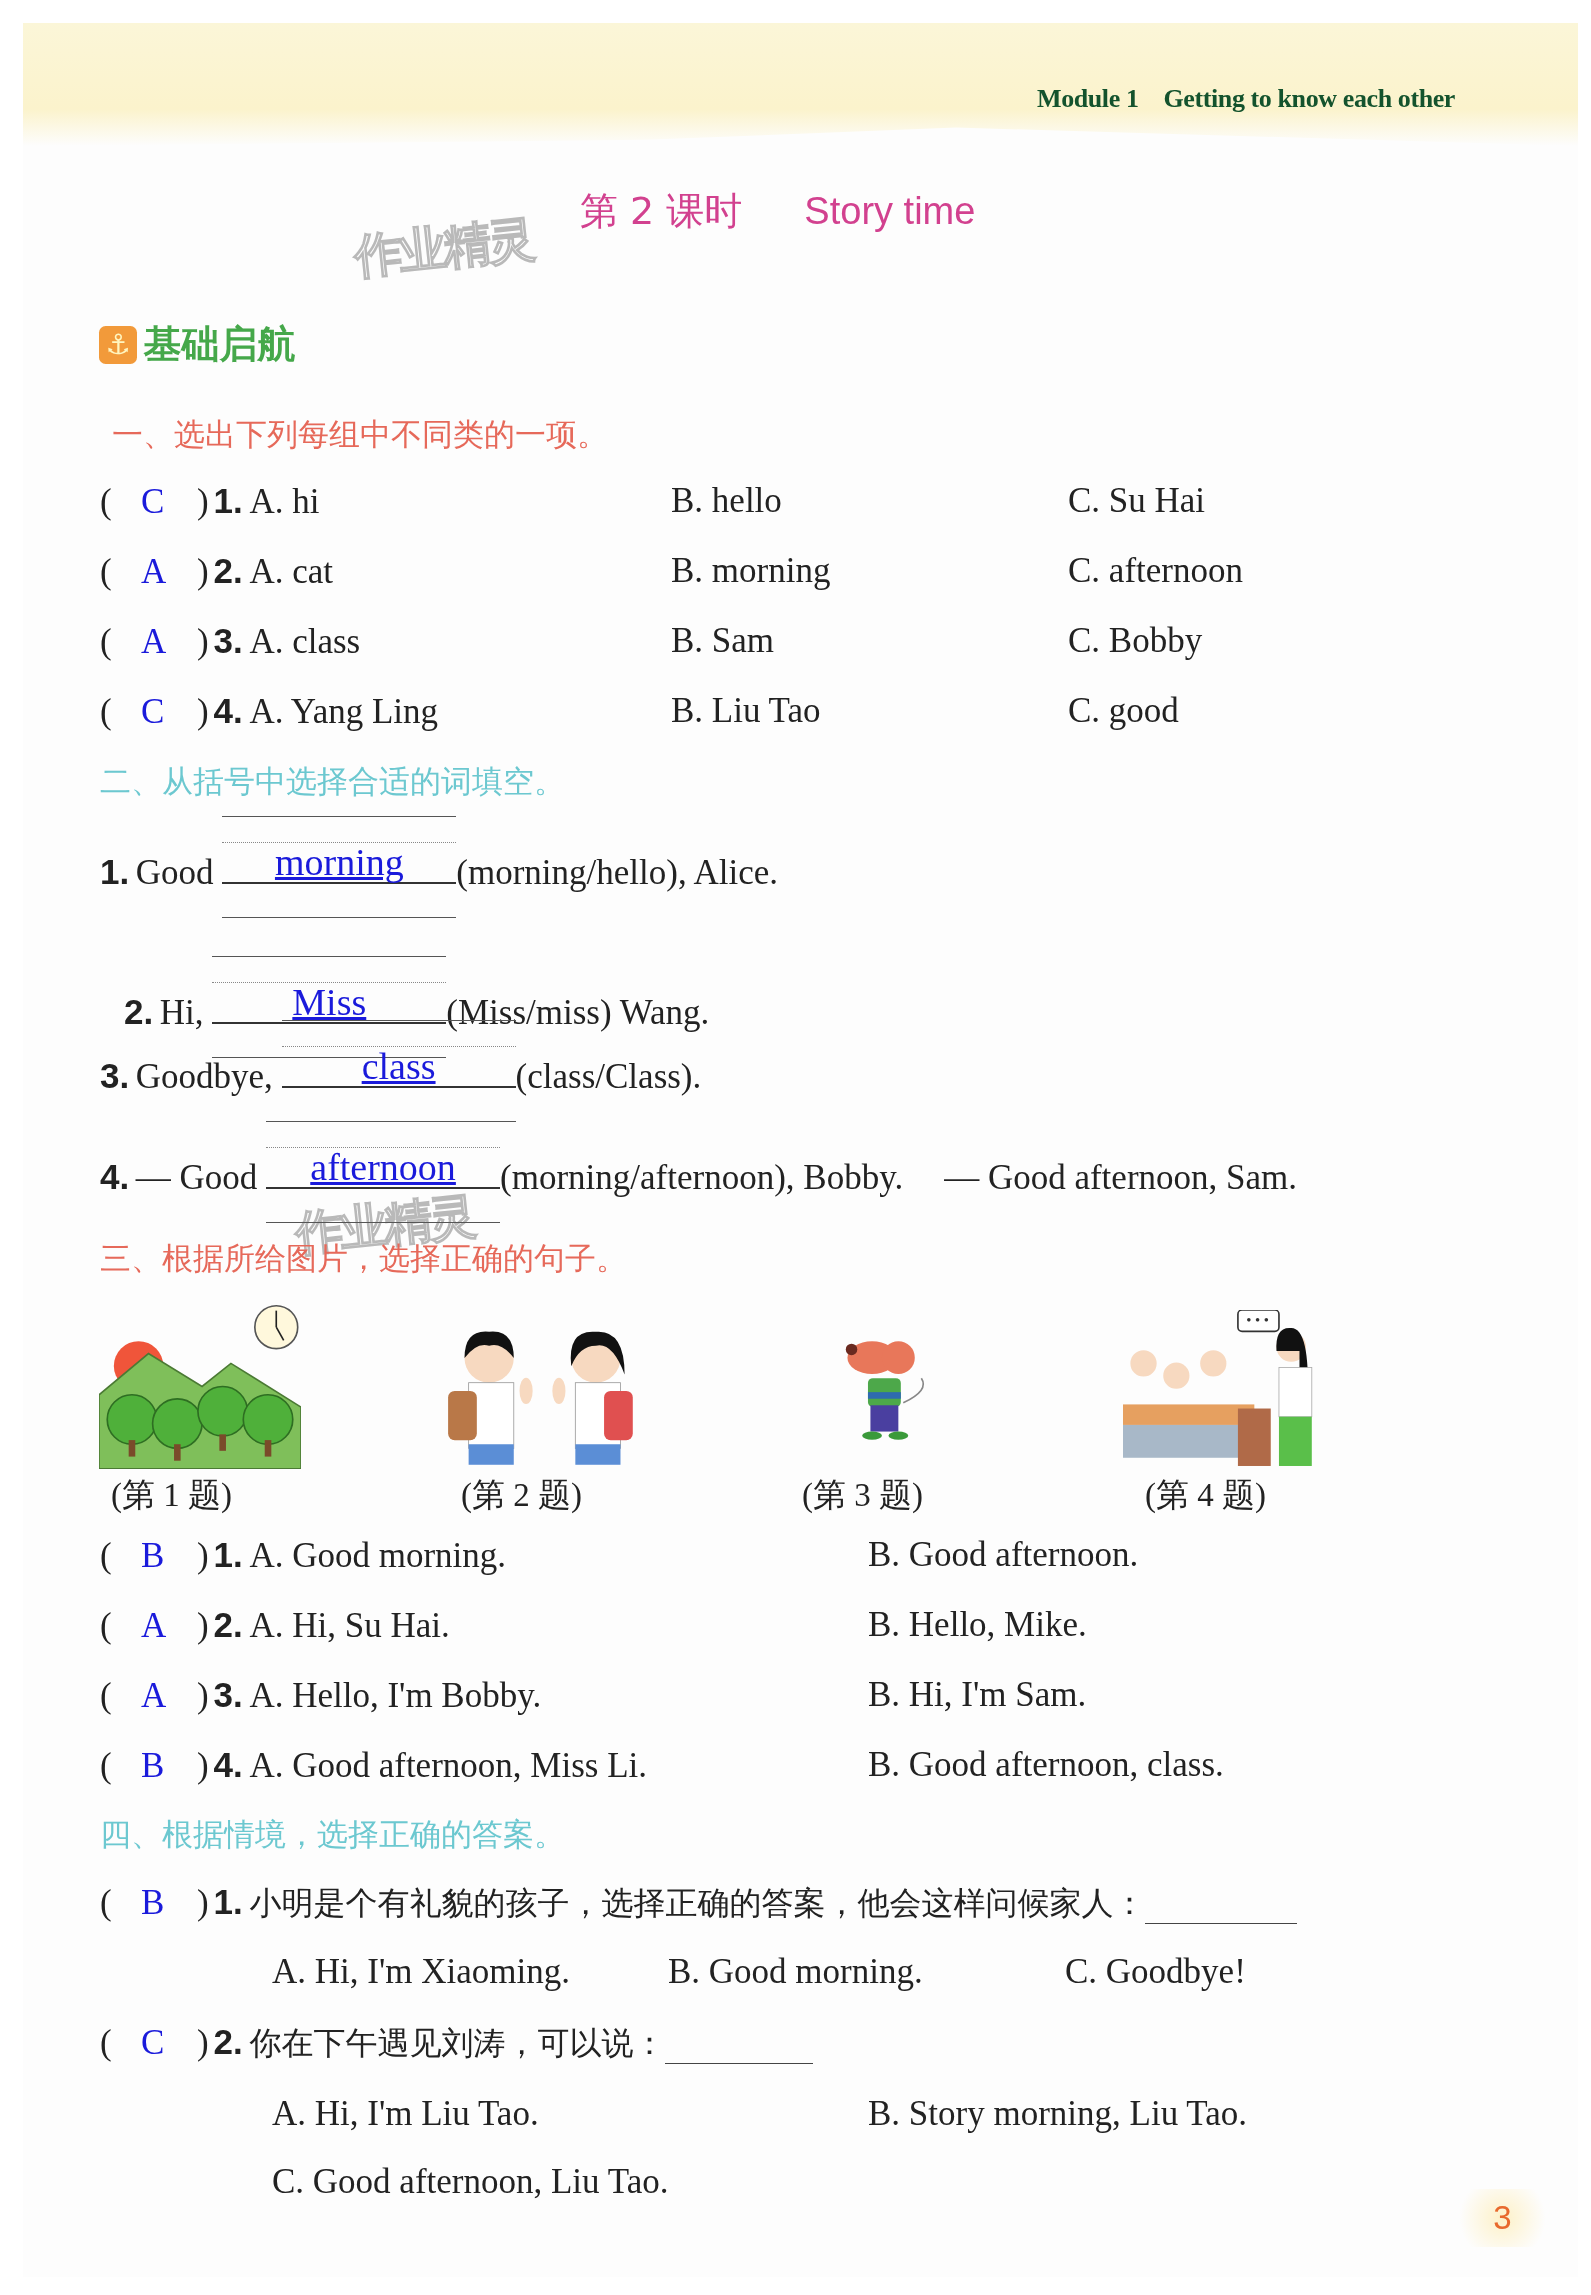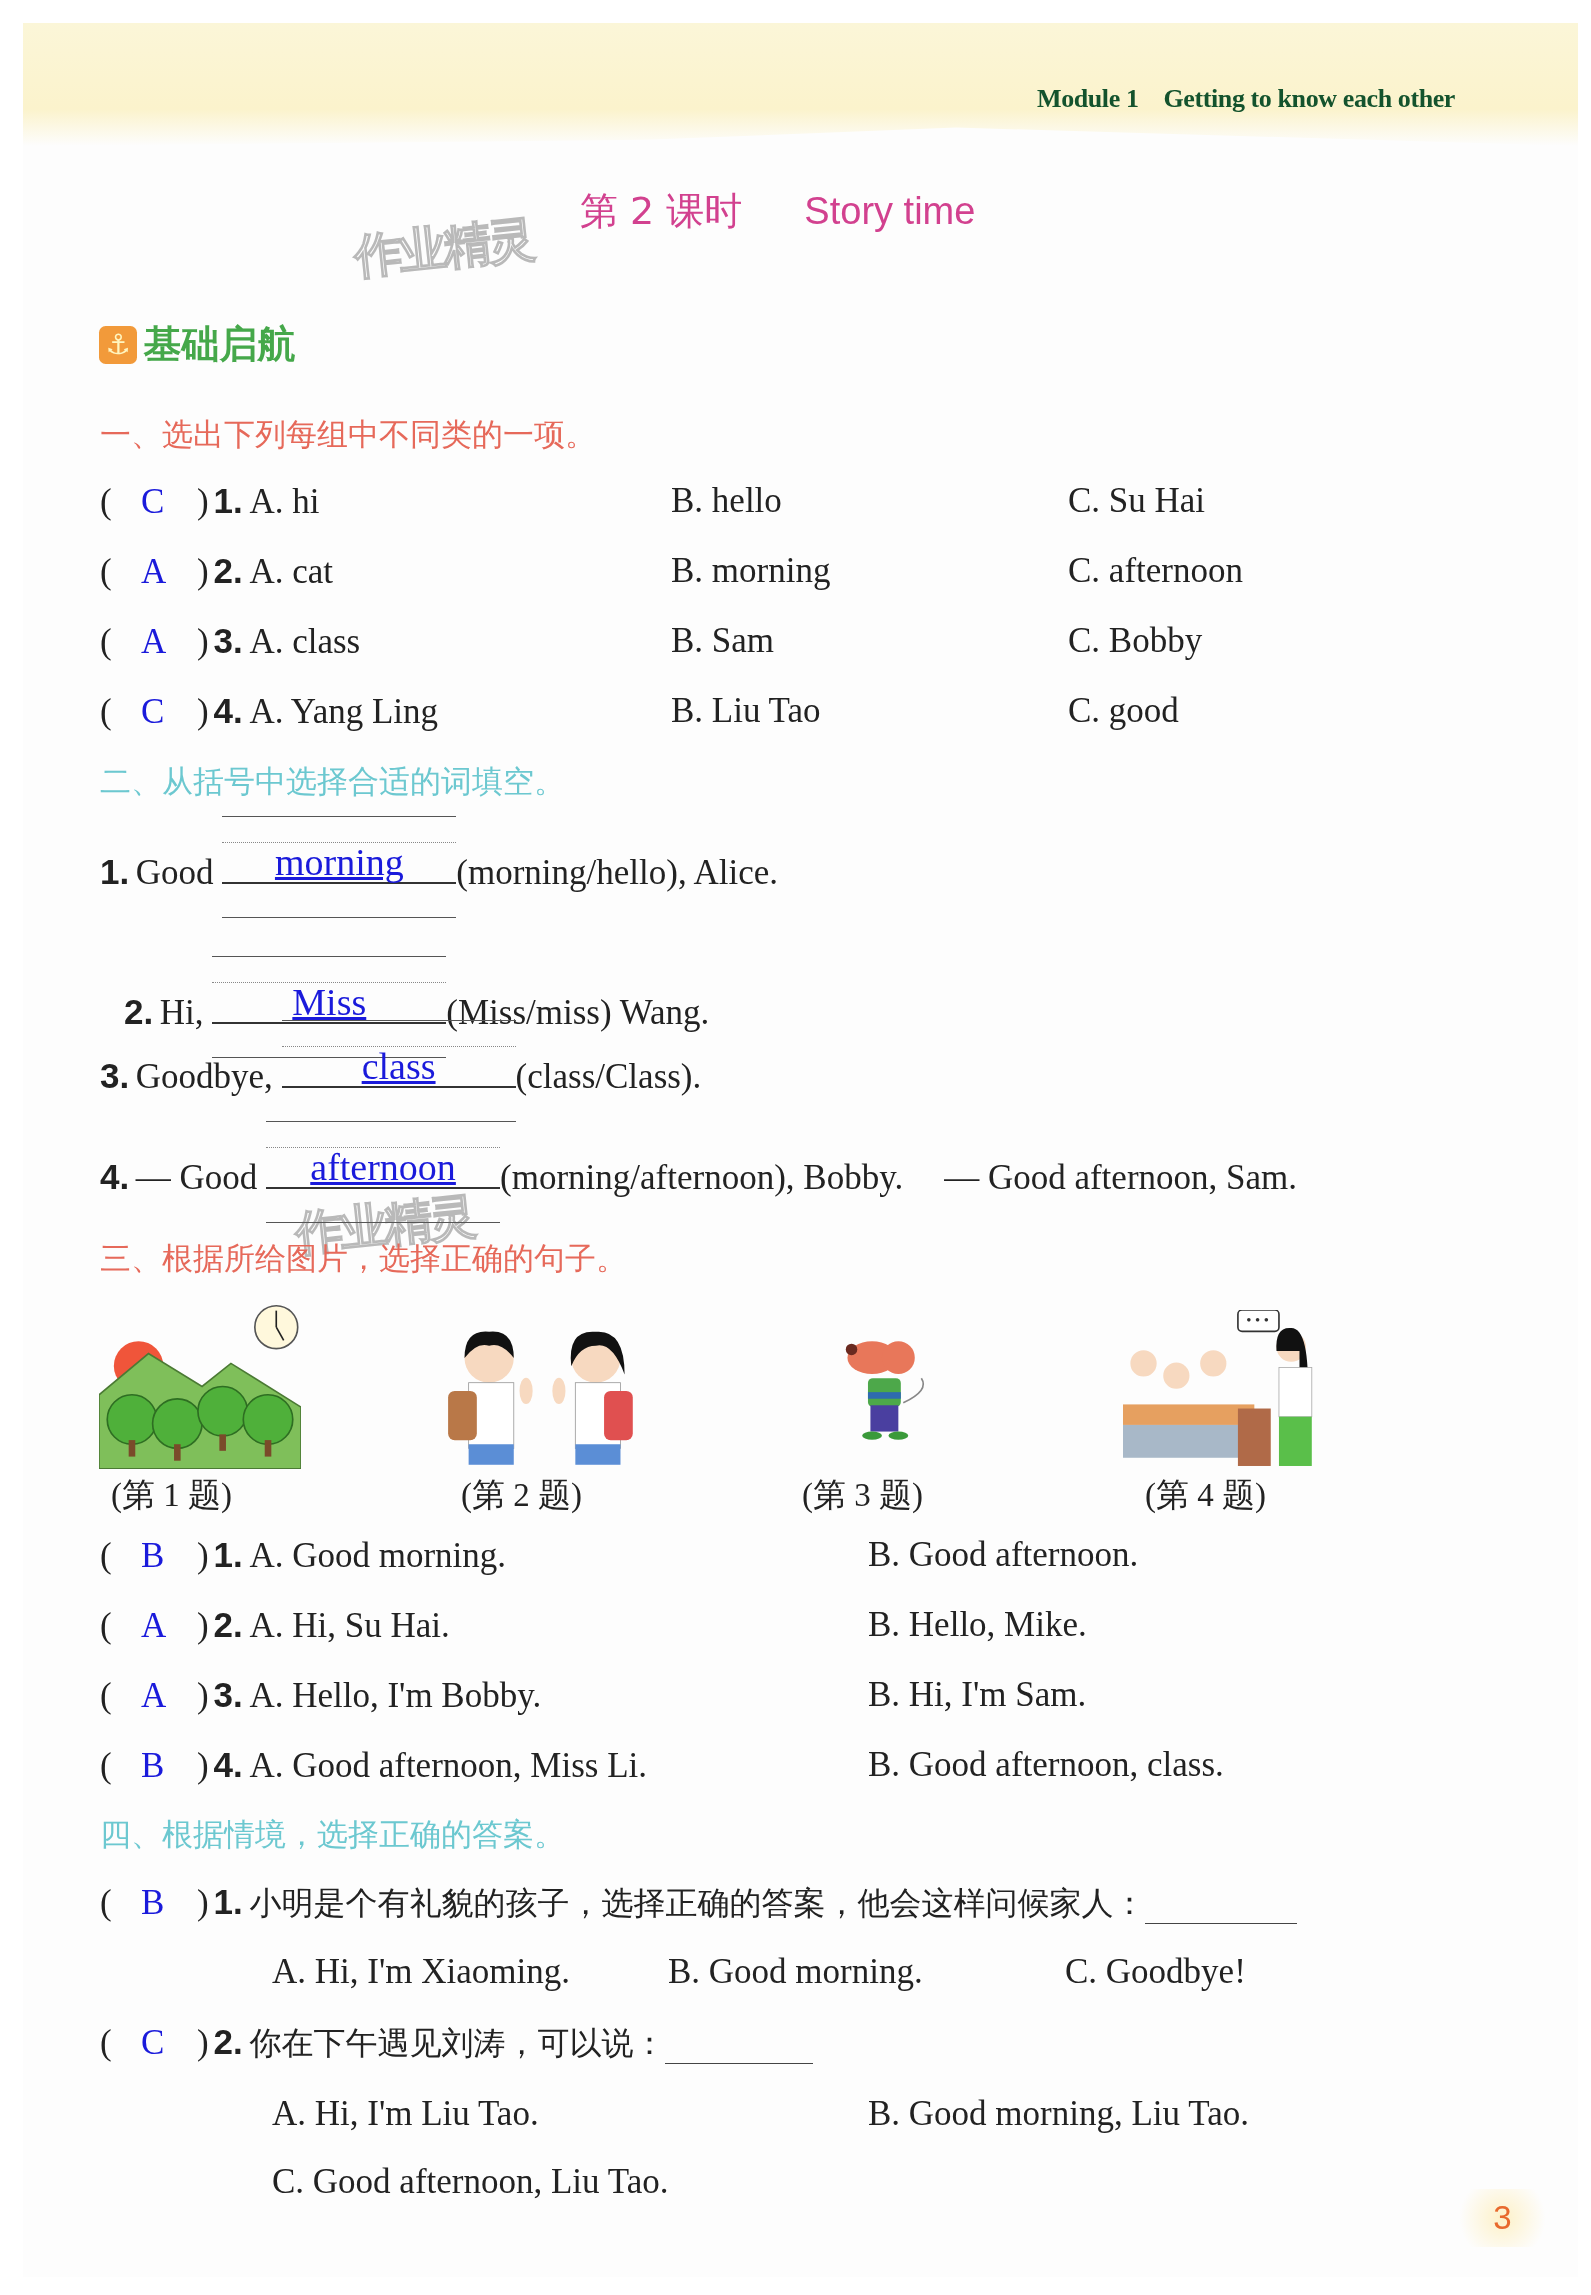--- a/index.html
+++ b/index.html
@@ -57,21 +57,21 @@
 </div>
 
 <div class="watermark" style="left:354px;top:216px;">作业精灵</div>
 <div class="watermark" style="left:295px;top:1193px;">作业精灵</div>
 
 <div class="part-heading">
   <div class="anchor-badge">⚓</div>
   <div class="part-label">基础启航</div>
 </div>
 
-<div class="sec-heading red" style="top:414px;">一、选出下列每组中不同类的一项。</div>
+<div class="sec-heading red" style="top:414px;margin-left:12px;">一、选出下列每组中不同类的一项。</div>
 
 <div class="row" style="top:481px;">
   <span class="paren">(<span class="ans">C</span><span class="rp">)</span></span><span class="num">1.</span><span>A.  hi</span>
 </div>
 <div class="opt" style="left:671px;top:481px;">B.  hello</div>
 <div class="opt" style="left:1068px;top:481px;">C.  Su Hai</div>
 
 <div class="row" style="top:551px;">
   <span class="paren">(<span class="ans">A</span><span class="rp">)</span></span><span class="num">2.</span><span>A.  cat</span>
 </div>
@@ -208,17 +208,17 @@
   <span class="paren">(<span class="ans">B</span><span class="rp">)</span></span><span class="num">1.</span><span style="font-family:'DejaVu Sans',sans-serif;font-size:32px">小明是个有礼貌的孩子，选择正确的答案，他会这样问候家人：</span><span class="underline-blank" style="width:152px">&nbsp;</span>
 </div>
 <div class="opt" style="left:272px;top:1952px;">A.  Hi, I'm Xiaoming.</div>
 <div class="opt" style="left:668px;top:1952px;">B.  Good morning.</div>
 <div class="opt" style="left:1065px;top:1952px;">C.  Goodbye!</div>
 
 <div class="row" style="top:2022px;">
   <span class="paren">(<span class="ans">C</span><span class="rp">)</span></span><span class="num">2.</span><span style="font-family:'DejaVu Sans',sans-serif;font-size:32px">你在下午遇见刘涛，可以说：</span><span class="underline-blank" style="width:148px">&nbsp;</span>
 </div>
 <div class="opt" style="left:272px;top:2094px;">A.  Hi, I'm Liu Tao.</div>
-<div class="opt" style="left:868px;top:2094px;">B.  Good morning, Liu Tao.</div>
+<div class="opt" style="left:868px;top:2094px;">B.  Story morning, Liu Tao.</div>
 <div class="opt" style="left:272px;top:2162px;">C.  Good afternoon, Liu Tao.</div>
 
 <div class="page-num">3</div>
 
 
 </body></html>

